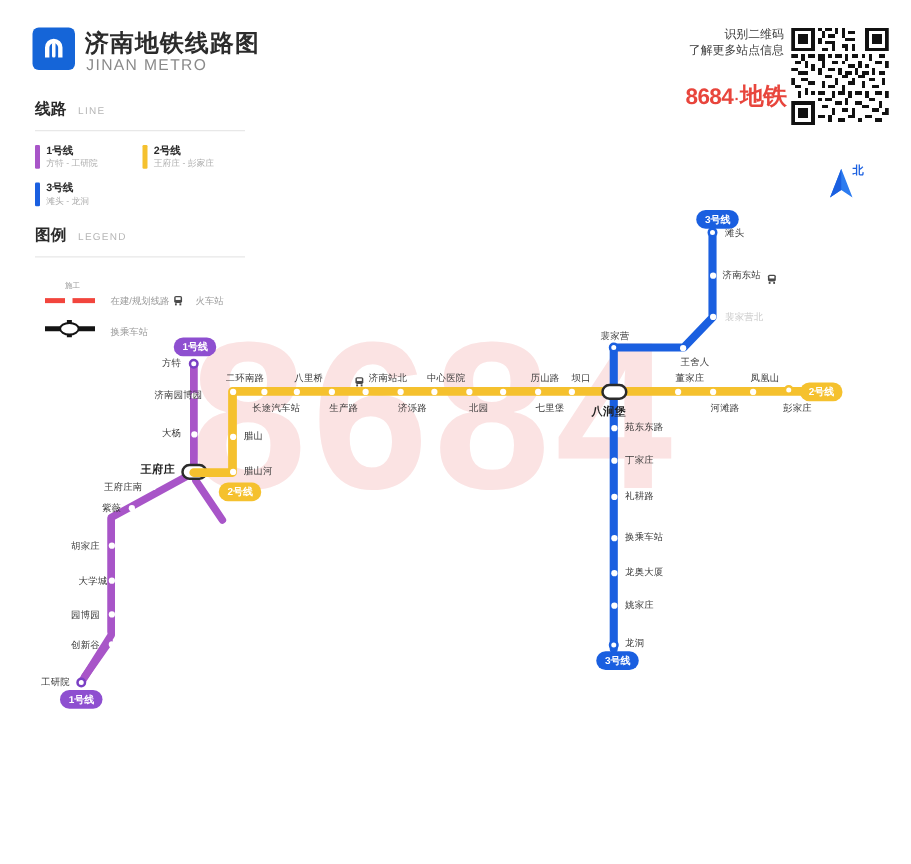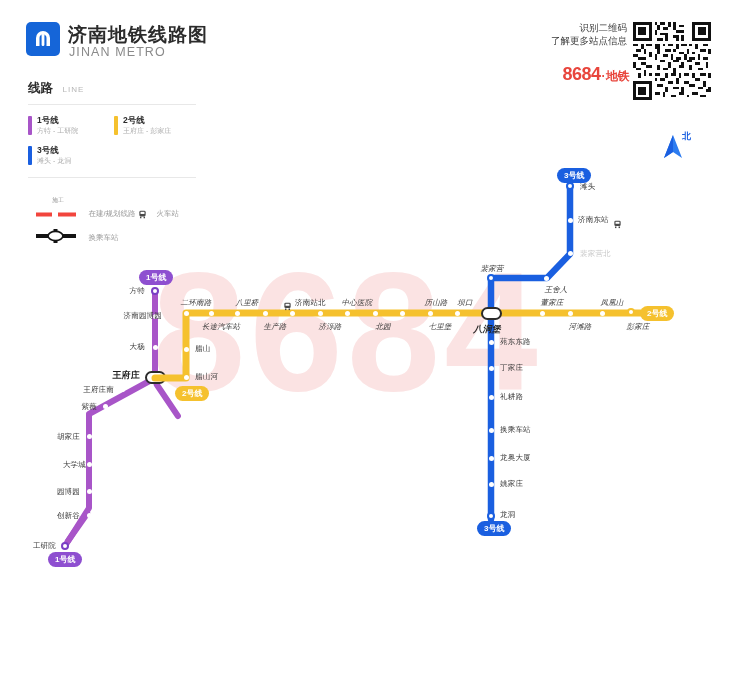--- a/index.html
+++ b/index.html
@@ -36,21 +36,21 @@
   .promo-lines {
     position: absolute; right: 90px; top: 8px;
     text-align: right; color: #3b3b3b; font-size: 9.5px; line-height: 12.5px;
   }
   .promo-logo {
     position: absolute; right: 88px; top: 50px;
     font-size: 18px; font-weight: bold; color: #e8453c;
     letter-spacing: -0.5px; white-space: nowrap;
   }
   .promo-logo .sep { font-size: 12px; margin: 0 1px; }
-  .promo-logo .sub { font-size: 12px; }
+  .promo-logo .sub { font-size: 19px; }
   .qr {
     position: absolute; right: 6px; top: 8px;
     width: 78px; height: 78px; background: #fff;
   }
 
   
   .panel { position: absolute; left: 28px; top: 78px; width: 168px; }
   .sec-head { position: relative; height: 22px; }
   .sec-head .cn { font-size: 12.5px; font-weight: bold; color: #2b2b2b; }
   .sec-head .en { font-size: 8px; color: #b6b6b6; margin-left: 5px; letter-spacing: 1px; }
@@ -95,21 +95,21 @@
     background: #ffffff; border: 2.6px solid #2b2b2b; border-radius: 7px;
   }
 
   .lbl {
     position: absolute; font-size: 7.5px; color: #3a3a3a; white-space: nowrap;
     letter-spacing: 0.2px;
   }
   .lbl.big { font-size: 9px; font-weight: bold; color: #1f1f1f; }
   .lbl.faint { color: #c9c9c9; }
   .lbl.r { transform: translateX(-100%); }
-  .lbl.c { transform: translateX(-50%); font-style: italic; }
+  .lbl.c { transform: translateX(-50%); }
 
   .tag {
     position: absolute; padding: 2px 7px; border-radius: 8px;
     font-size: 8px; font-weight: bold; color: #ffffff; white-space: nowrap;
   }
   .tag.p { background: #8e4fd0; }
   .tag.y { background: #f5c12e; }
   .tag.b { background: #1a5fe0; }
 
   .compass { position: absolute; left: 663px; top: 130px; width: 34px; height: 32px; }
@@ -270,20 +270,24 @@
         <div class="nm">2号线</div>
         <div class="rg">王府庄 - 彭家庄</div>
       </div>
       <div class="line-item" style="left:0;top:30px">
         <div class="bar" style="background:#1a5fe0"></div>
         <div class="nm">3号线</div>
         <div class="rg">滩头 - 龙洞</div>
       </div>
     </div>
 
+    <div class="sec-head" style="margin-top:6px">
+      <span class="cn">图例</span>
+      <span class="en">LEGEND</span>
+    </div>
     <div class="sec-rule"></div>
 
     <div class="legend-rows">
 
       <div class="lg-row" style="left:8px;top:14px;">
         <span class="lg-transfer-cap" style="left:16px;top:-8px">施工</span>
         <span style="display:inline-block;vertical-align:middle">
           <svg width="40" height="9" viewBox="0 0 40 9">
             <rect x="0" y="2.5" width="40" height="4" fill="#f2453d"></rect>
             <rect x="16" y="1" width="6" height="7" fill="#ffffff"></rect>

